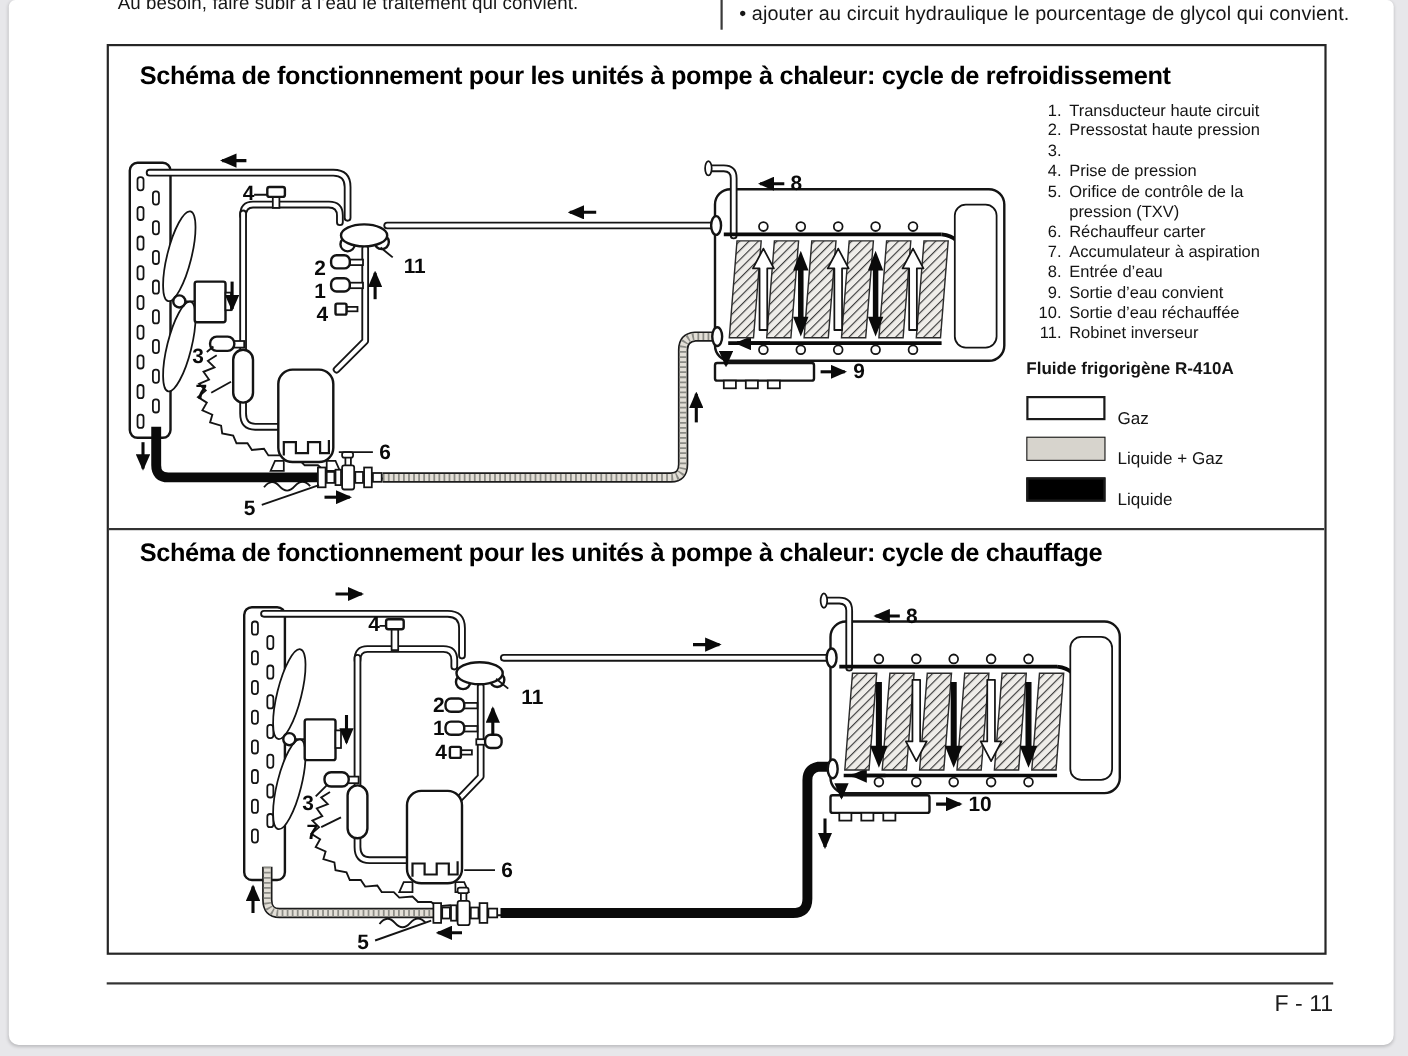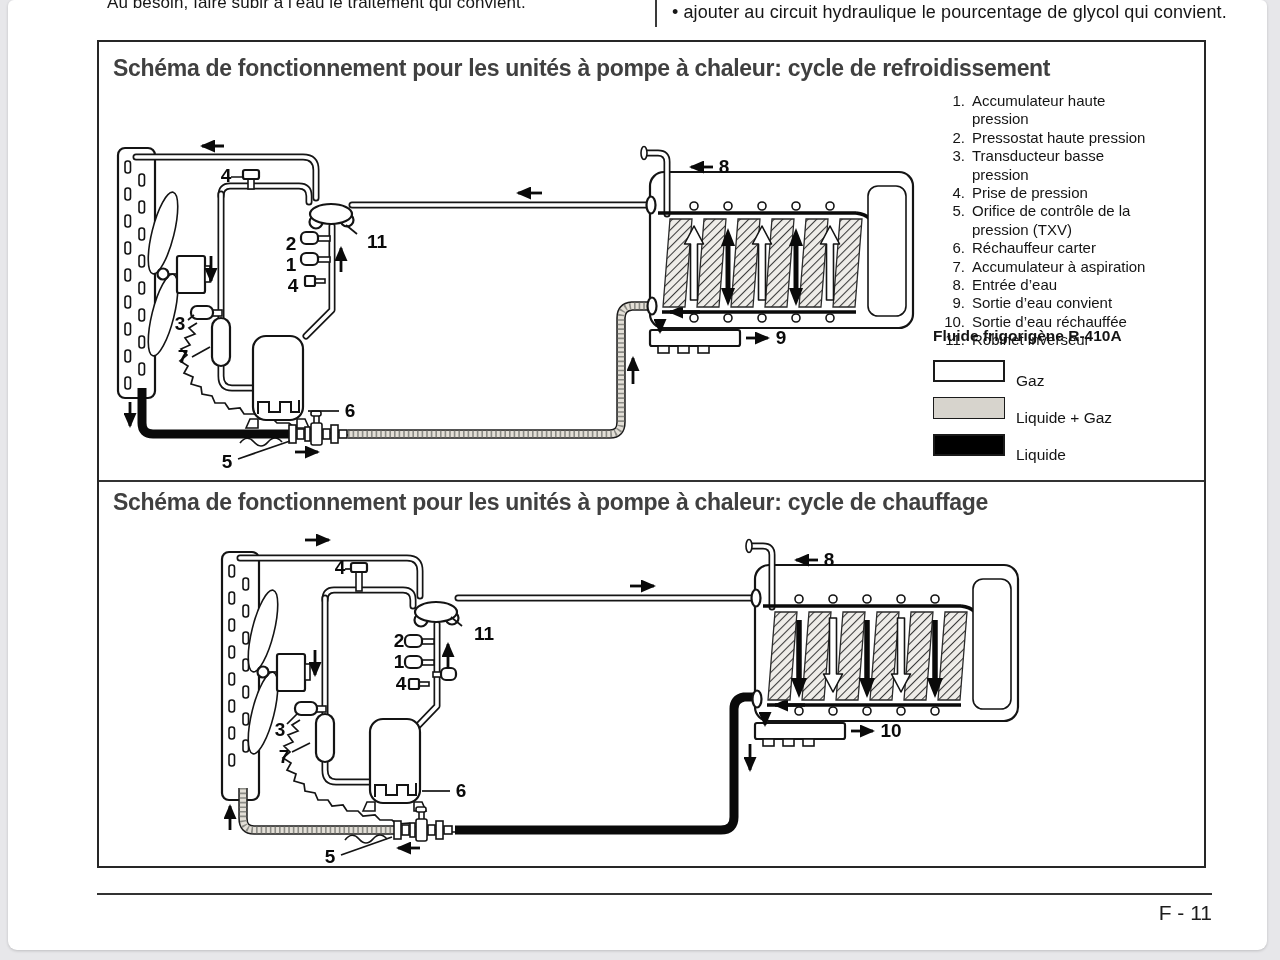--- a/index.html
+++ b/index.html
@@ -29,22 +29,22 @@
   .col-divider{
     position:absolute;left:647px;top:0;width:2px;height:27px;background:#3a3a3a;
   }
   
   .mainbox{
     position:absolute;left:89px;top:40px;width:1109px;height:828px;
     border:2px solid #262626;box-sizing:border-box;background:#fff;
     overflow:hidden;
   }
   .sec-title{
-    position:absolute;left:14px;font-size:23px;font-weight:bold;
-    letter-spacing:-0.3px;white-space:nowrap;color:#404040;
+    position:absolute;left:28px;font-size:23px;font-weight:bold;
+    letter-spacing:-0.3px;white-space:nowrap;color:#000000;
   }
   .sec-title.t1{top:13px;}
   .sec-title.t2{top:447px;}
   .sec-divider{
     position:absolute;left:0;top:438px;width:100%;height:0;
     border-top:2px solid #333;
   }
   
   .leglist{position:absolute;left:836px;top:50px;font-size:15px;line-height:18.4px;color:#141414;}
   .legrow{display:flex;}
@@ -309,29 +309,28 @@
         <text class="callout" x="350" y="417" text-anchor="middle">6</text>
         <text class="callout" x="227" y="468" text-anchor="middle">5</text>
         <text class="callout" x="377" y="248" text-anchor="middle">11</text>
         <text class="callout" x="724" y="173" text-anchor="middle">8</text>
         <text class="callout" x="781" y="344" text-anchor="middle">9</text>
       </svg>
 
       <div class="leglist">
         <div class="legrow">
             <span class="legnum">1.</span>
-            <span class="legtxt">Accumulateur haute pression</span>
+            <span class="legtxt">Transducteur haute circuit</span>
           </div>
         <div class="legrow">
             <span class="legnum">2.</span>
             <span class="legtxt">Pressostat haute pression</span>
           </div>
         <div class="legrow">
             <span class="legnum">3.</span>
-            <span class="legtxt">Transducteur basse pression</span>
           </div>
         <div class="legrow">
             <span class="legnum">4.</span>
             <span class="legtxt">Prise de pression</span>
           </div>
         <div class="legrow">
             <span class="legnum">5.</span>
             <span class="legtxt">Orifice de contrôle de la pression (TXV)</span>
           </div>
         <div class="legrow">

